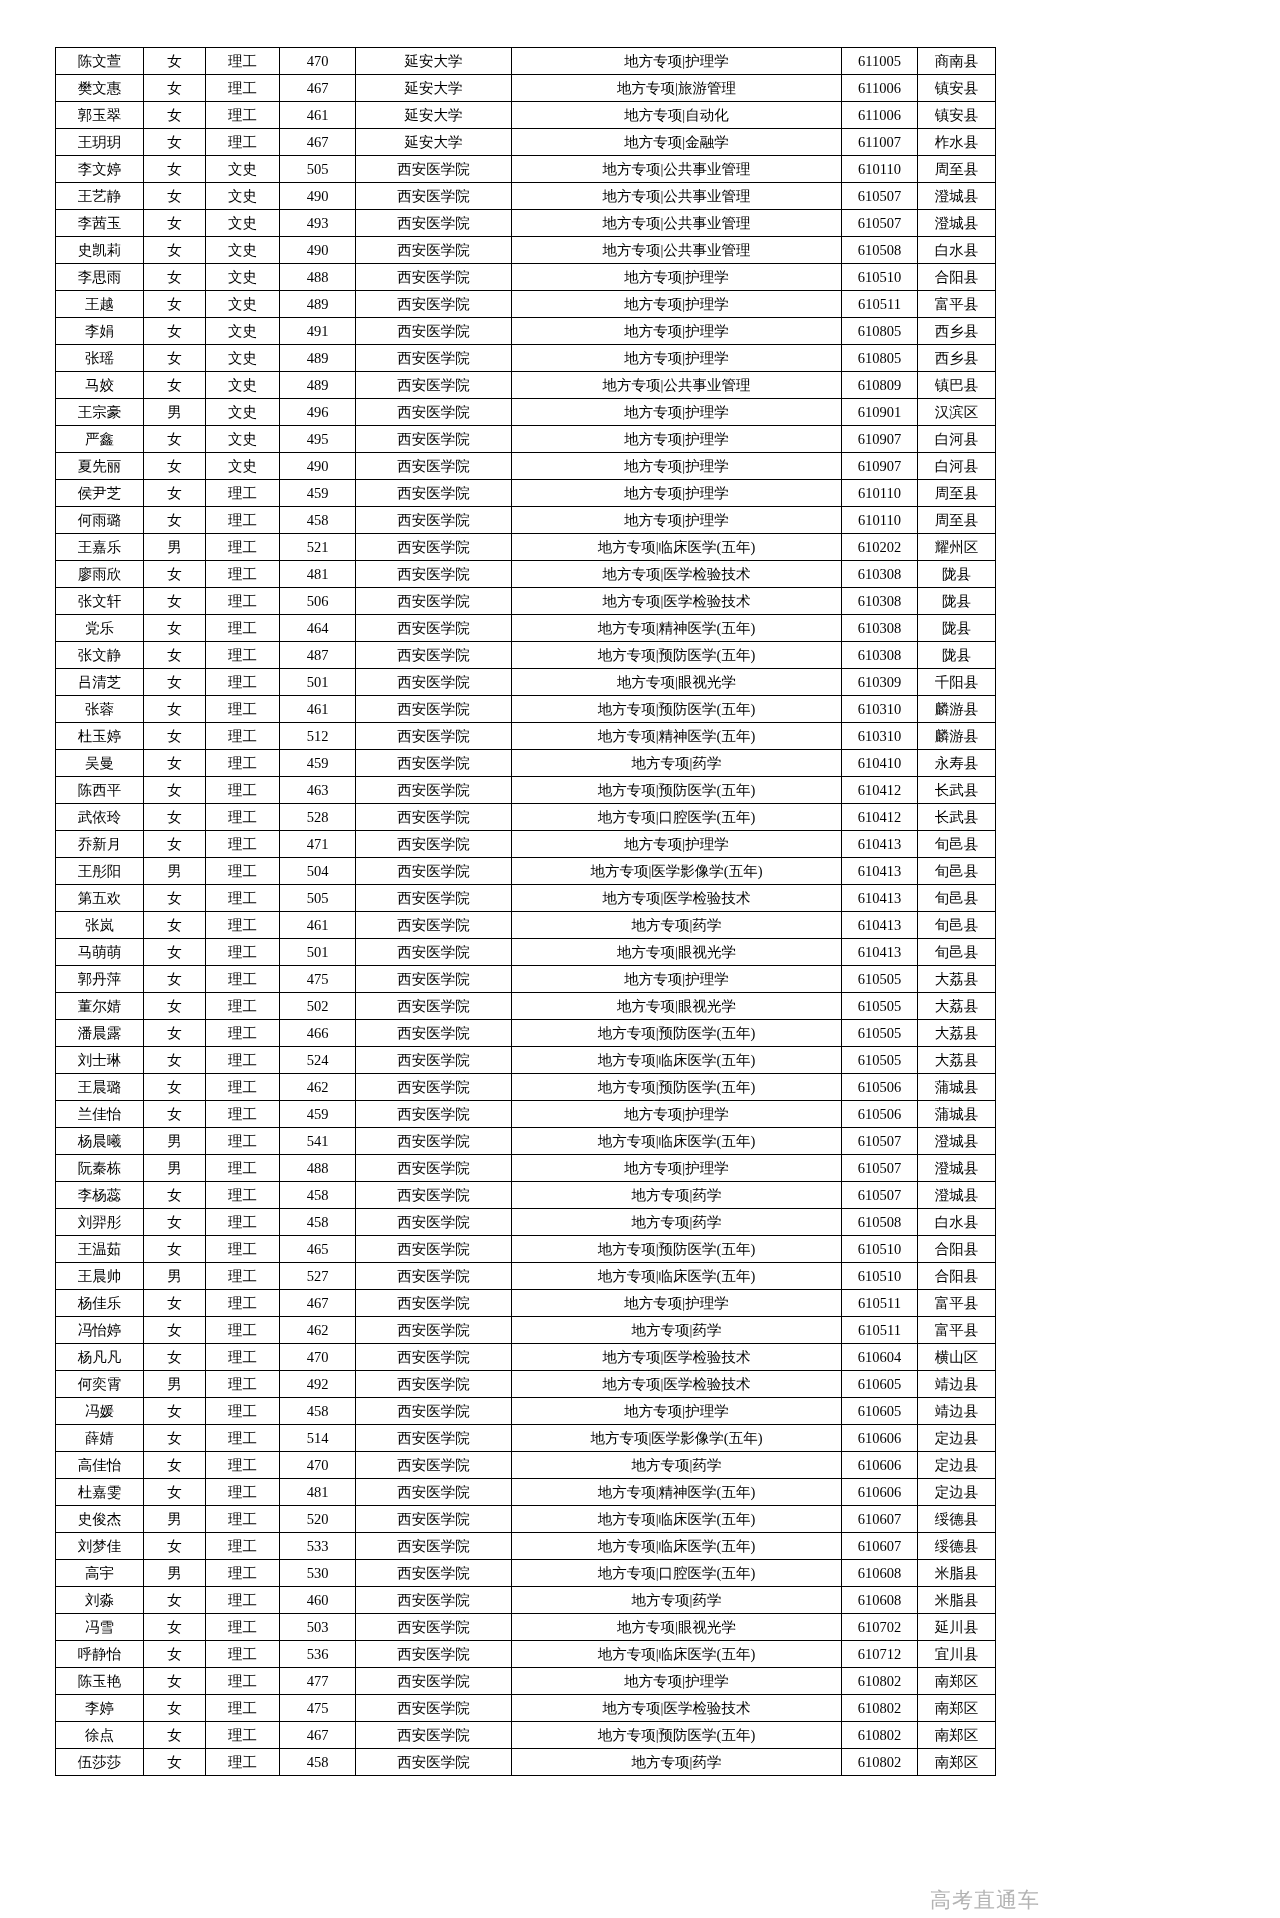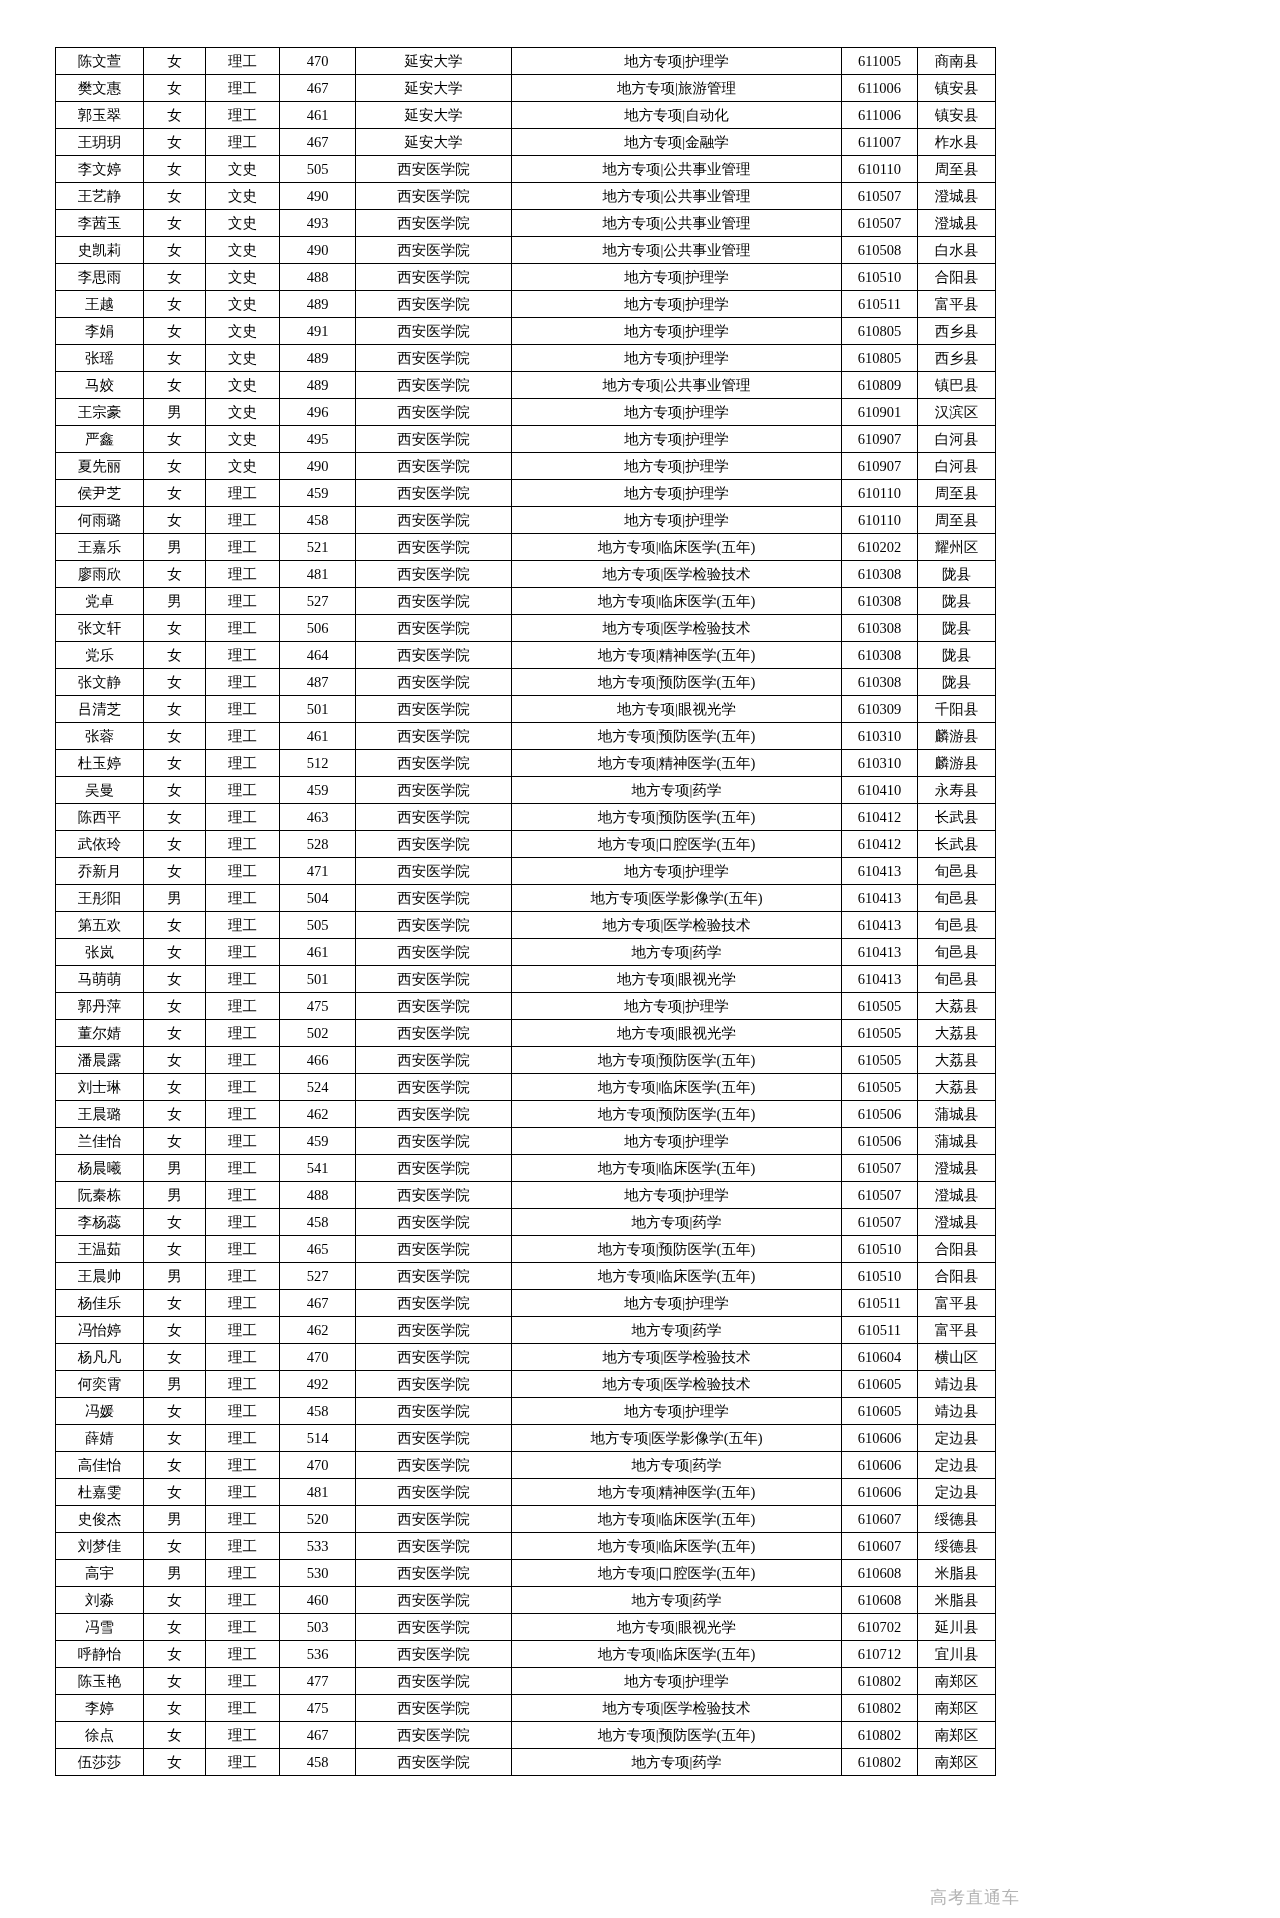--- a/index.html
+++ b/index.html
@@ -40,21 +40,21 @@
   col.c-category { width: 74px; }
   col.c-score    { width: 76px; }
   col.c-univ     { width: 156px; }
   col.c-program  { width: 330px; }
   col.c-code     { width: 76px; }
   col.c-county   { width: 78px; }
   .watermark {
     position: absolute;
     top: 1886px;
     left: 930px;
-    font-size: 17px;
+    font-size: 21px;
     color: #b3b3b3;
     letter-spacing: 1px;
     font-family: "Liberation Sans", "DejaVu Sans", sans-serif;
   }
 </style>
 </head>
 <body>
 
 <div class="table-wrap">
   <table class="results">
@@ -263,30 +263,20 @@
           <td>廖雨欣</td>
           <td>女</td>
           <td>理工</td>
           <td>481</td>
           <td>西安医学院</td>
           <td>地方专项|医学检验技术</td>
           <td>610308</td>
           <td>陇县</td>
         </tr>
         <tr>
-          <td>党卓</td>
-          <td>男</td>
-          <td>理工</td>
-          <td>527</td>
-          <td>西安医学院</td>
-          <td>地方专项|临床医学(五年)</td>
-          <td>610308</td>
-          <td>陇县</td>
-        </tr>
-        <tr>
           <td>张文轩</td>
           <td>女</td>
           <td>理工</td>
           <td>506</td>
           <td>西安医学院</td>
           <td>地方专项|医学检验技术</td>
           <td>610308</td>
           <td>陇县</td>
         </tr>
         <tr>
@@ -501,20 +491,30 @@
         </tr>
         <tr>
           <td>李杨蕊</td>
           <td>女</td>
           <td>理工</td>
           <td>458</td>
           <td>西安医学院</td>
           <td>地方专项|药学</td>
           <td>610507</td>
           <td>澄城县</td>
+        </tr>
+        <tr>
+          <td>刘羿彤</td>
+          <td>女</td>
+          <td>理工</td>
+          <td>458</td>
+          <td>西安医学院</td>
+          <td>地方专项|药学</td>
+          <td>610508</td>
+          <td>白水县</td>
         </tr>
         <tr>
           <td>王温茹</td>
           <td>女</td>
           <td>理工</td>
           <td>465</td>
           <td>西安医学院</td>
           <td>地方专项|预防医学(五年)</td>
           <td>610510</td>
           <td>合阳县</td>

